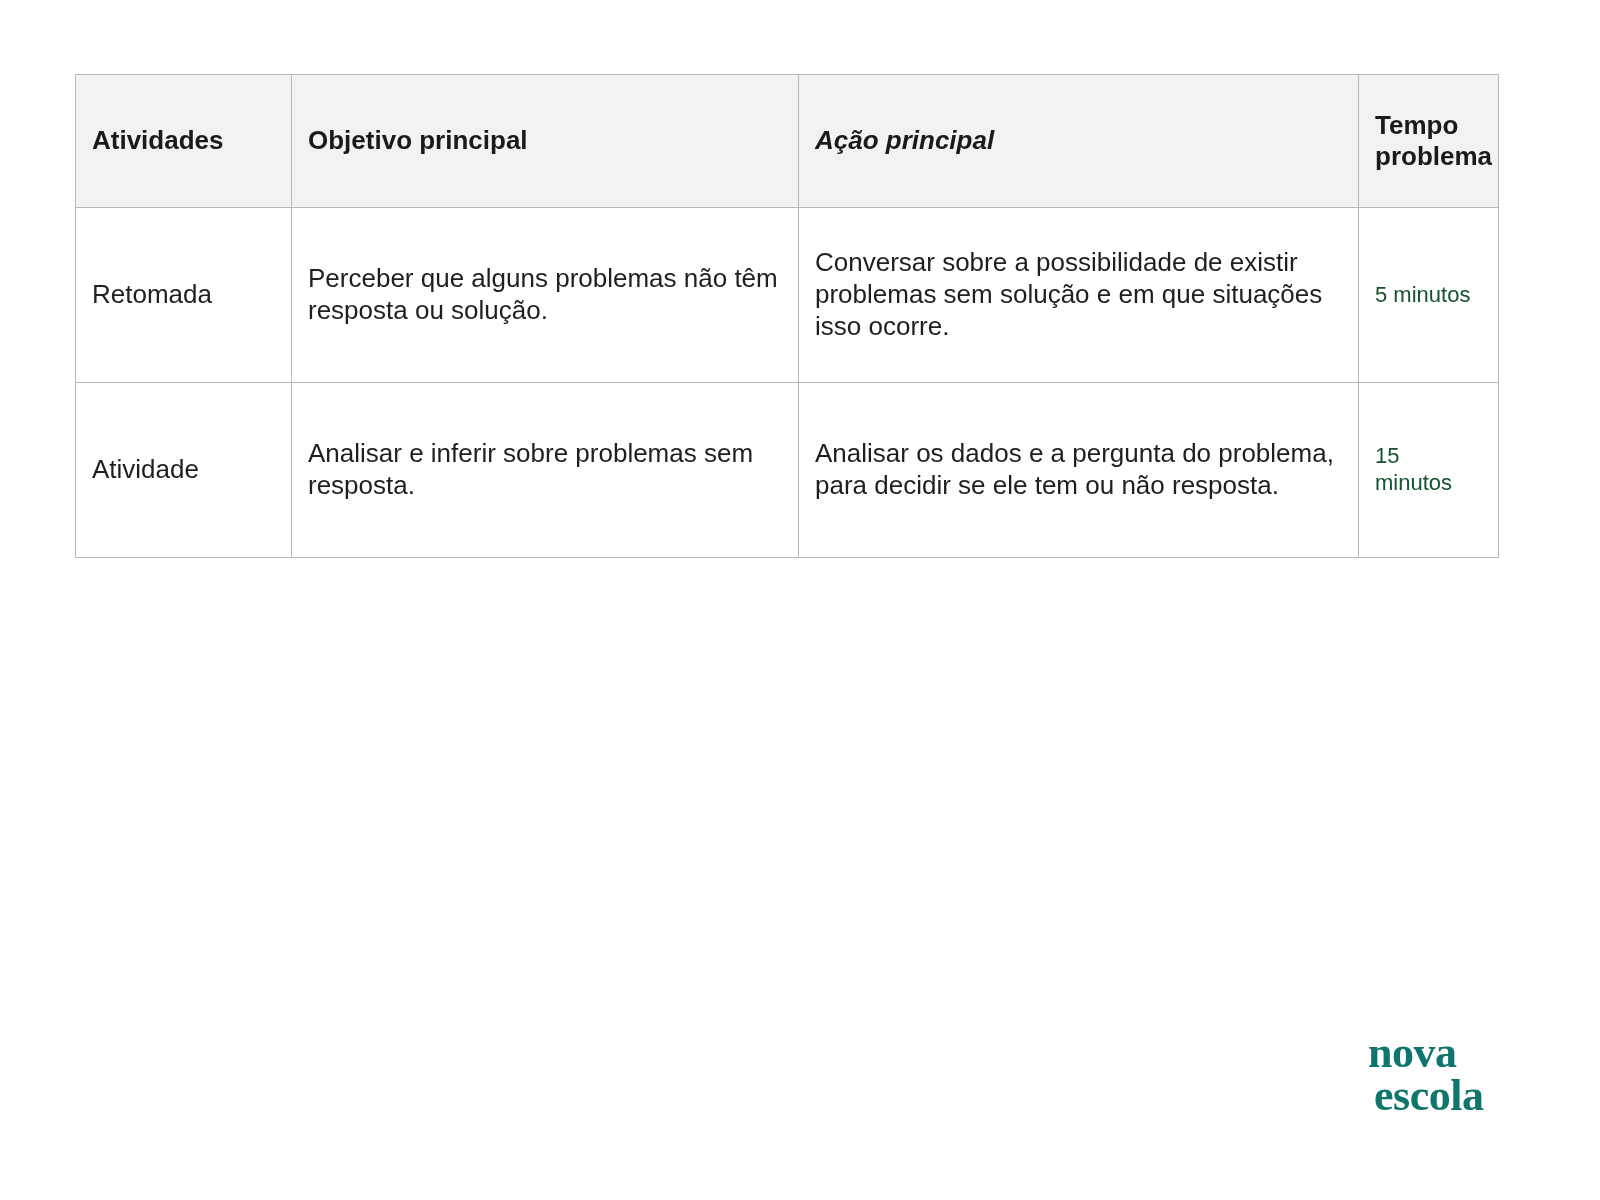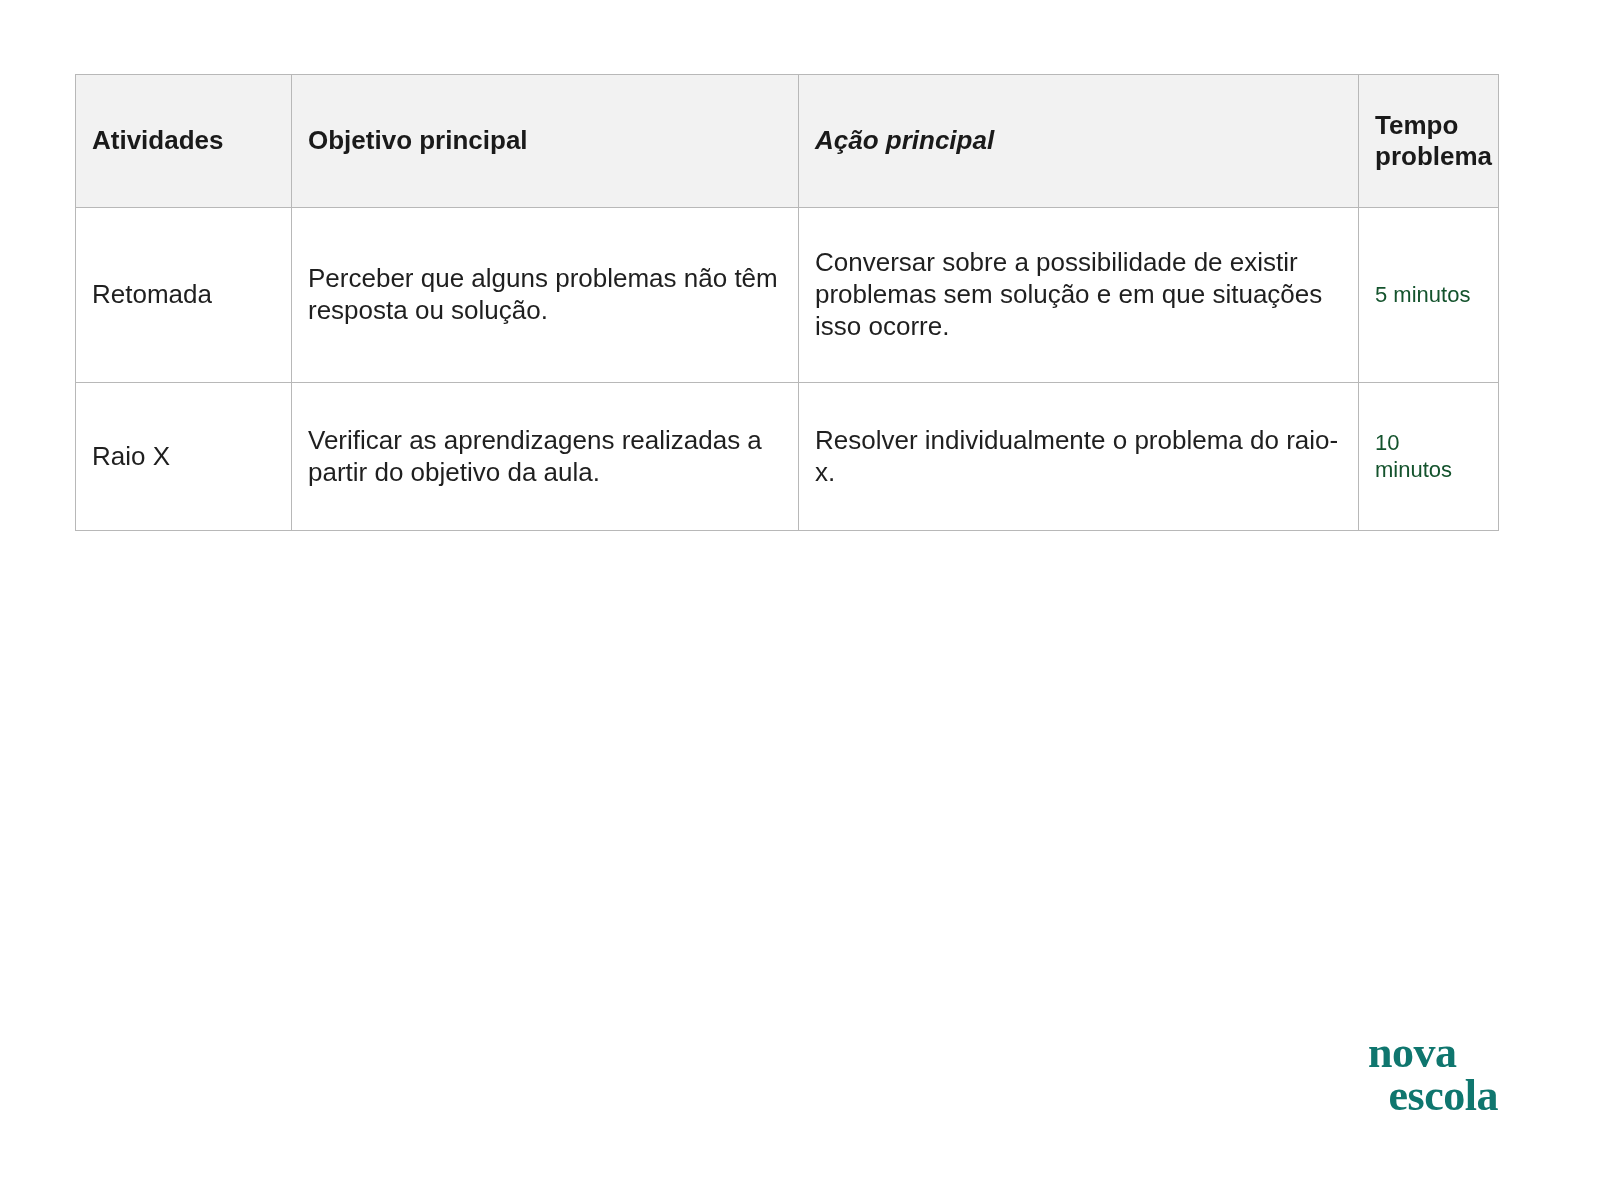--- a/index.html
+++ b/index.html
@@ -96,22 +96,21 @@
     font-size: 44px;
     line-height: 0.98;
     color: #0f766e;
     letter-spacing: -0.5px;
     user-select: none;
   }
   .brand-logo .brand-line {
     display: block;
   }
   .brand-logo .brand-line-2 {
-    margin-left: 12px;
-    text-align: right;
+    margin-left: 6px;
   }
 </style>
 </head>
 <body>
 
 <div class="page">
 
   <table class="lesson-table">
     <colgroup>
       <col class="col-atividade">
@@ -127,25 +126,25 @@
         <th class="col-tempo">Tempo problema</th>
       </tr>
     </thead>
     <tbody>
       <tr class="r1">
         <td class="cell-activity">Retomada</td>
         <td class="cell-objective">Perceber que alguns problemas não têm resposta ou solução.</td>
         <td class="cell-action">Conversar sobre a possibilidade de existir problemas sem solução e em que situações isso ocorre.</td>
         <td class="cell-time">5 minutos</td>
       </tr>
-      <tr class="r5">
-        <td class="cell-activity">Raio X</td>
-        <td class="cell-objective">Verificar as aprendizagens realizadas a partir do objetivo da aula.</td>
-        <td class="cell-action">Resolver individualmente o problema do raio-x.</td>
-        <td class="cell-time">10 minutos</td>
+      <tr class="r2">
+        <td class="cell-activity">Atividade</td>
+        <td class="cell-objective">Analisar e inferir sobre problemas sem resposta.</td>
+        <td class="cell-action">Analisar os dados e a pergunta do problema, para decidir se ele tem ou não resposta.</td>
+        <td class="cell-time">15 minutos</td>
       </tr>
     </tbody>
   </table>
 
   <div class="brand-logo">
     <span class="brand-line brand-line-1">nova</span>
     <span class="brand-line brand-line-2">escola</span>
   </div>
 
 </div>

